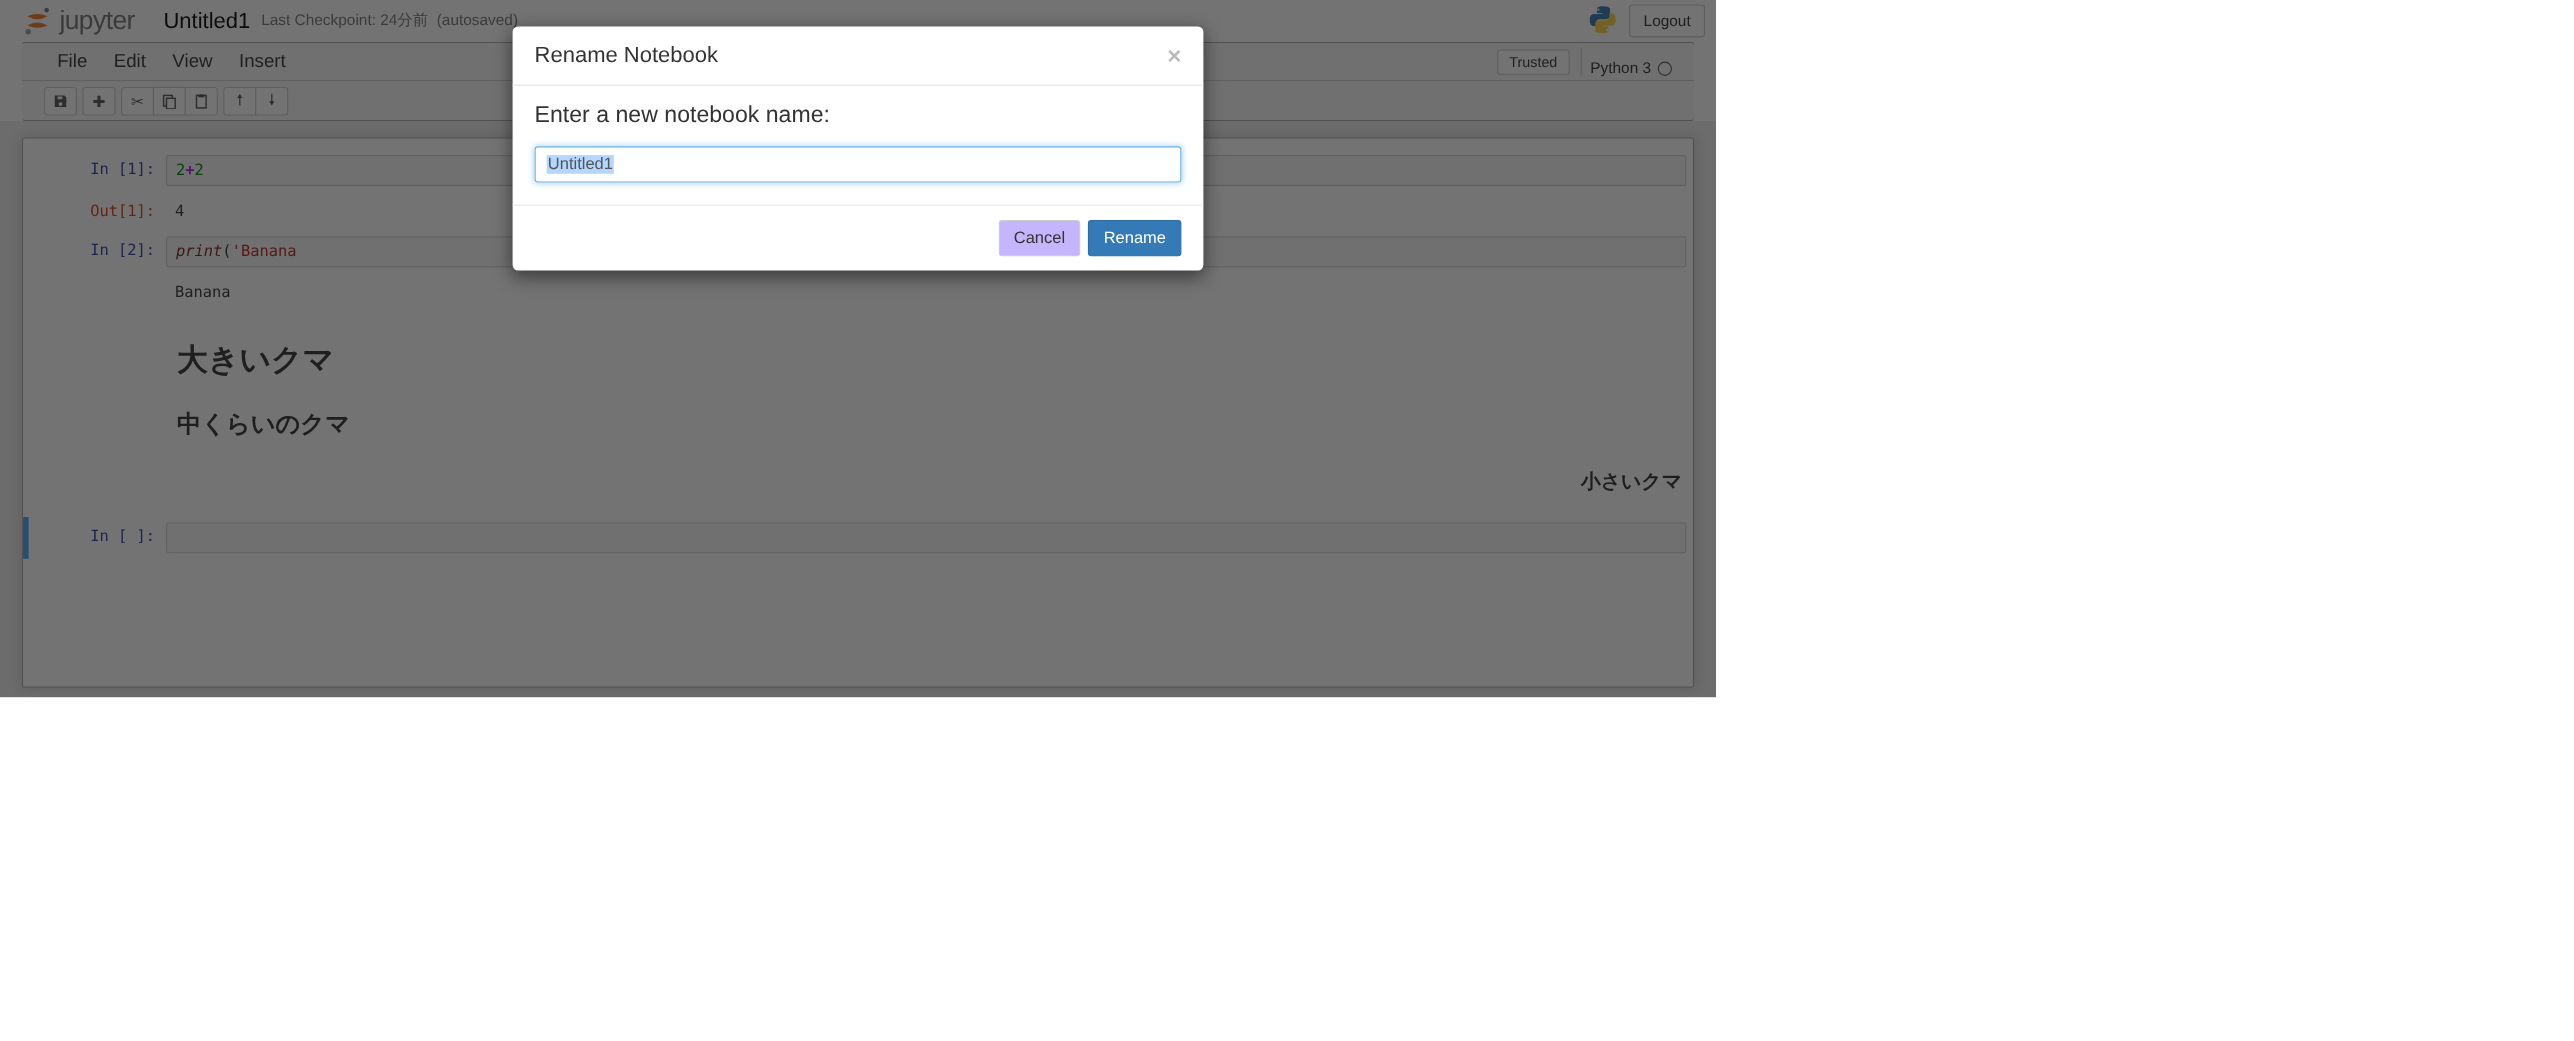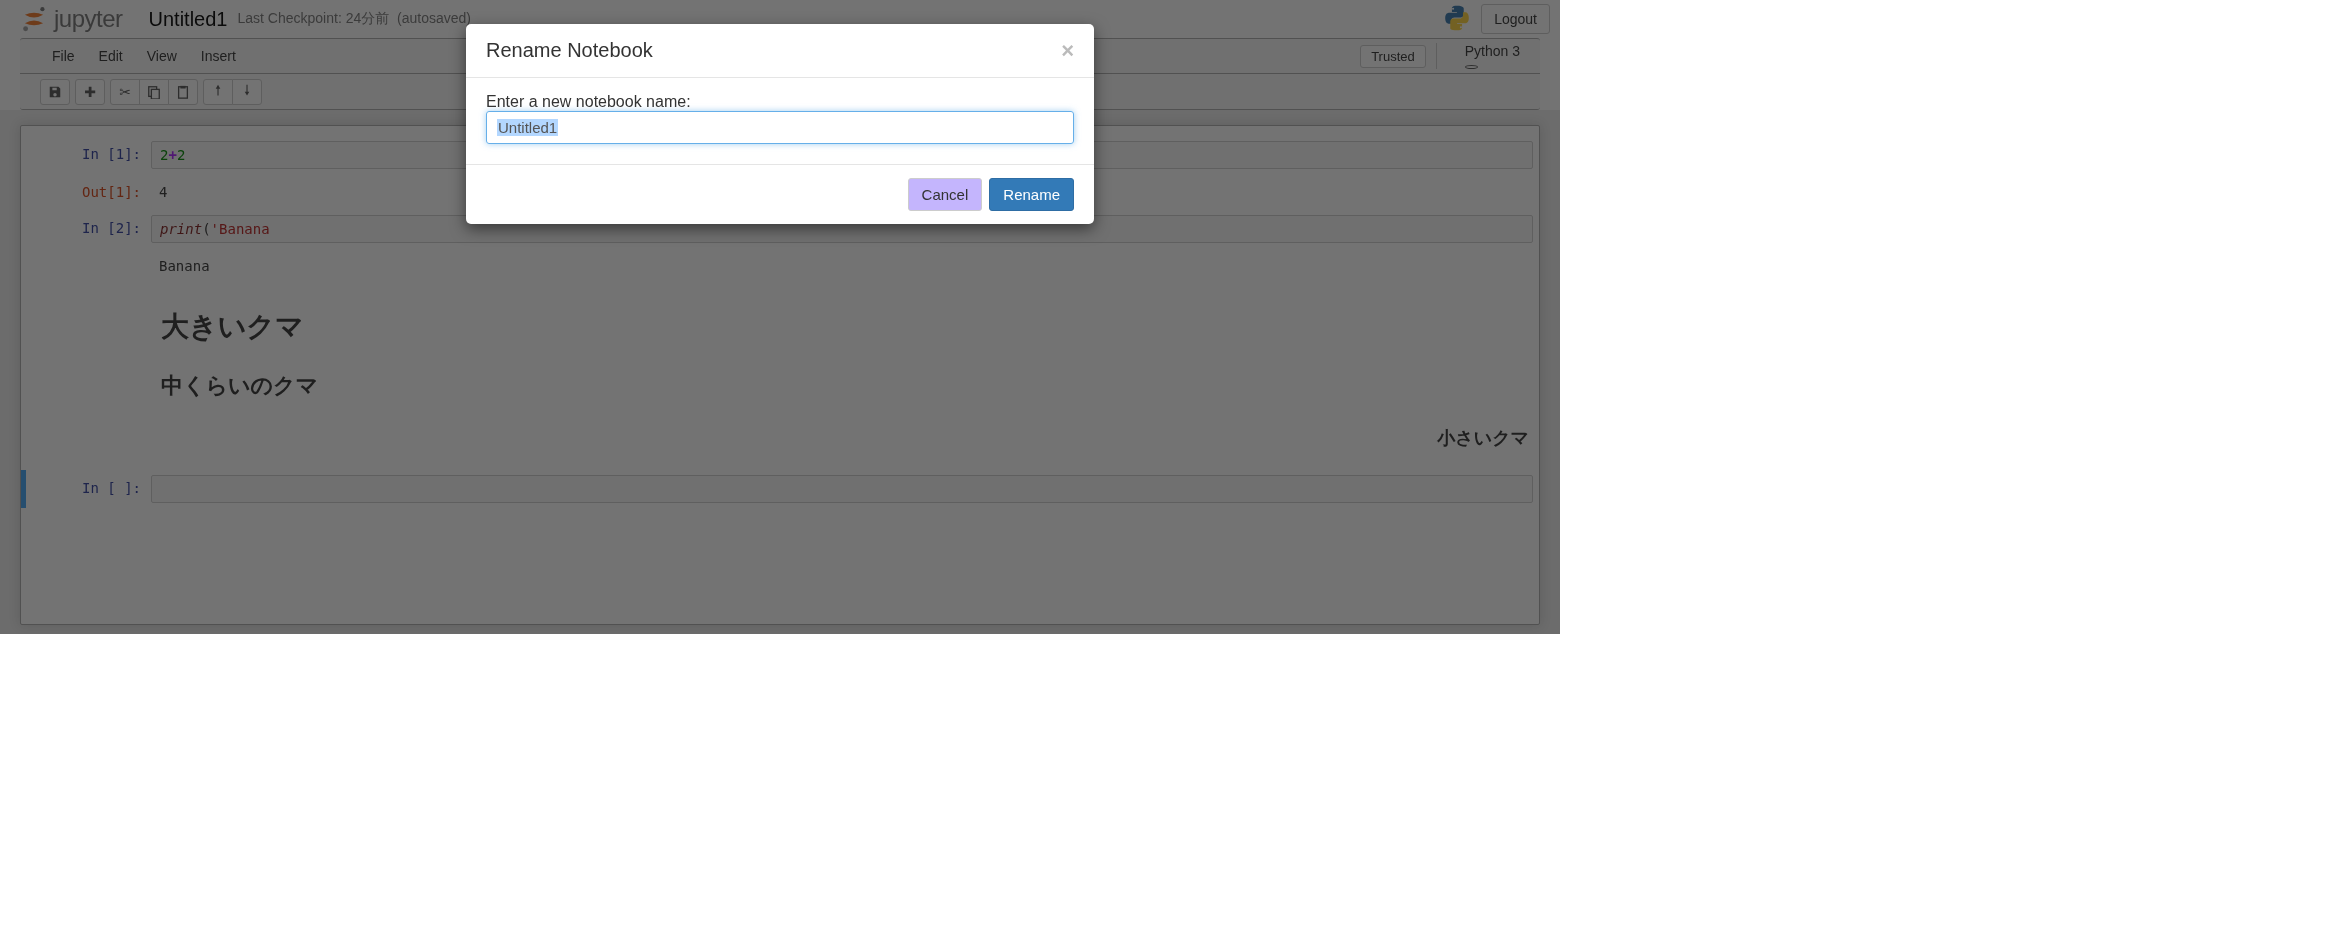--- a/index.html
+++ b/index.html
@@ -63,46 +63,45 @@
   border-left: none;
   border-right: none;
   background: #f8f8f8;
   padding: 0 20px;
   height: 36px;
   border-radius: 3px 3px 0 0;
   margin: 0 20px;
 }
 .menubar-item {
   padding: 2px 12px;
-  font-size: 14px;
+  font-size: 17px;
   color: #333;
 }
 .menubar-right {
   margin-left: auto;
   display: flex;
   align-items: center;
   gap: 10px;
 }
 .trusted {
   border: 1px solid #ccc;
   padding: 3px 10px;
   border-radius: 3px;
   font-size: 13px;
   background: #fff;
 }
 .kernel-name {
   font-size: 14px;
   color: #333;
   display: flex;
-  align-items: flex-start;
+  align-items: flex-end;
   gap: 6px;
   border-left: 1px solid #ccc;
-  padding-left: 28px;
+  padding-left: 8px;
   height: 26px;
-  flex-direction: column;
 }
 .kernel-circle {
   width: 13px;
   height: 13px;
   border: 1.5px solid #555;
   border-radius: 50%;
 }
 .toolbar {
   display: flex;
   align-items: center;
@@ -220,21 +219,21 @@
 .modal-title { font-size: 20px; font-weight: 500; }
 .modal-close {
   margin-left: auto;
   font-size: 22px;
   color: #bbb;
   font-weight: 700;
   cursor: pointer;
   line-height: 1;
 }
 .modal-body { padding: 15px 20px 20px 20px; }
-.modal-body p { margin-bottom: 0; font-size: 16px; }
+.modal-body p { margin-bottom: 16px; font-size: 21px; }
 .modal-input {
   width: 100%;
   border: 1px solid #66afe9;
   border-radius: 3px;
   padding: 7px 10px;
   font-size: 15px;
   box-shadow: 0 0 6px rgba(102,175,233,0.6);
   outline: none;
   color: #555;
 }

